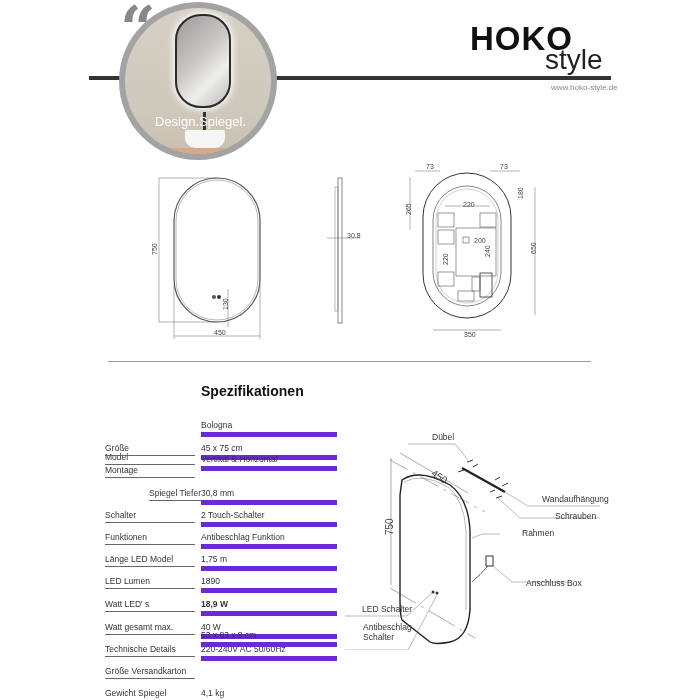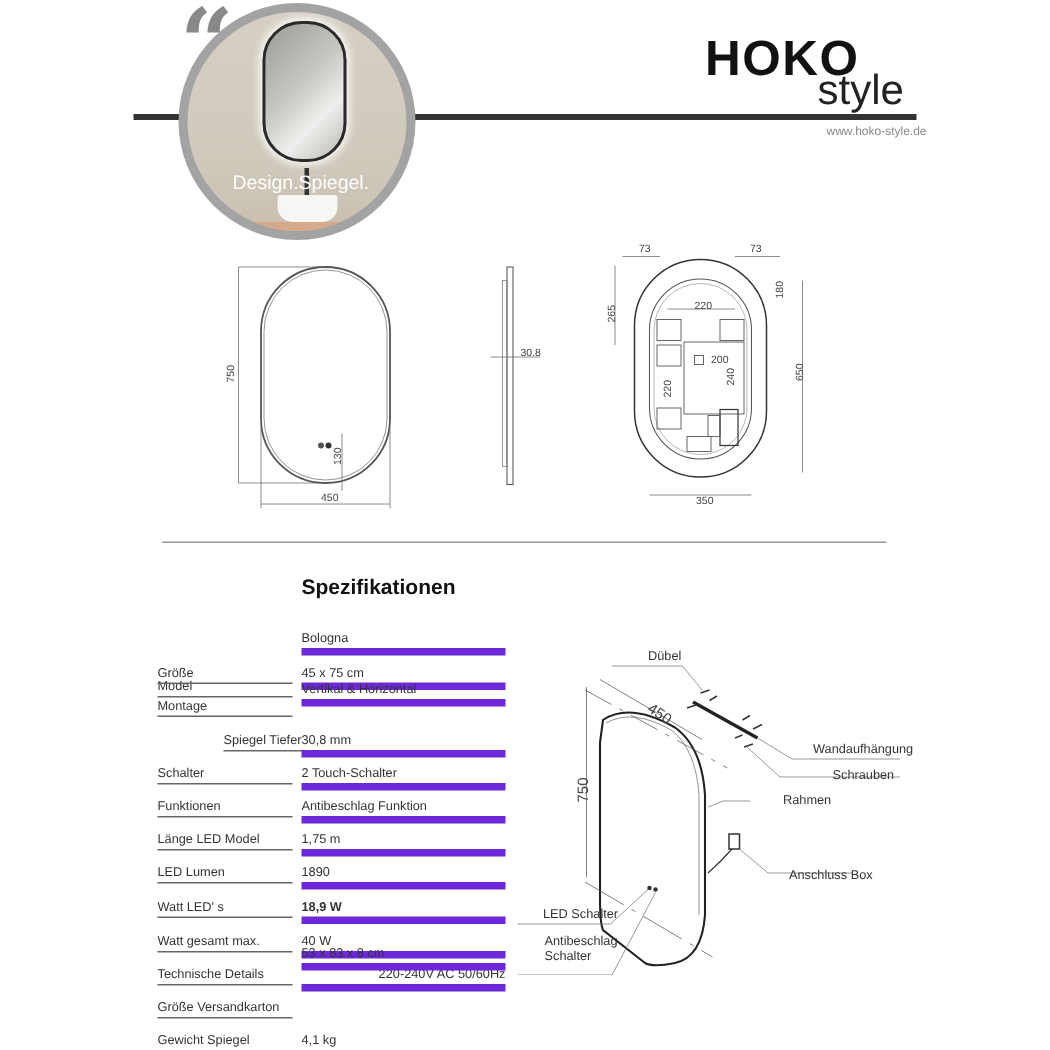--- a/index.html
+++ b/index.html
@@ -118,21 +118,21 @@
   <div class="spec-value" style="top:532px;">Antibeschlag Funktion</div>
   <div class="spec-label" style="top:554px;">Länge LED Model</div>
   <div class="spec-value" style="top:554px;">1,75 m</div>
   <div class="spec-label" style="top:576px;">LED Lumen</div>
   <div class="spec-value" style="top:576px;">1890</div>
   <div class="spec-label" style="top:599px;">Watt LED' s</div>
   <div class="spec-value" style="top:599px;font-weight:bold;">18,9 W</div>
   <div class="spec-label" style="top:622px;">Watt gesamt max.</div>
   <div class="spec-value" style="top:622px;">40 W</div>
   <div class="spec-label" style="top:644px;">Technische Details</div>
-  <div class="spec-value" style="top:644px;text-align:right;">220-240V AC 50/60Hz</div>
+  <div class="spec-value" style="top:644px;">220-240V AC 50/60Hz</div>
   <div class="spec-label" style="top:666px;">Größe Versandkarton</div>
   <div class="spec-value" style="top:630px;">53 x 83 x 8 cm</div>
   <div class="spec-label" style="top:688px;">Gewicht Spiegel</div>
   <div class="spec-value" style="top:688px;">4,1 kg</div>
 </div>
 
 <svg style="left:340px;top:420px;" width="260" height="230" viewBox="0 0 260 230">
   <path d="M 62 60 Q 80 48 110 65 Q 128 78 130 110 L 130 190 Q 128 218 110 222 Q 95 225 90 222 L 62 200 Q 60 195 60 180 L 60 75 Z" fill="none" stroke="#222" stroke-width="1.4"></path>
   <path d="M 64 62 Q 82 52 108 67 Q 124 80 126 110 L 126 190" fill="none" stroke="#888" stroke-width="0.6"></path>
   <line x1="51" y1="38" x2="51" y2="165" stroke="#555" stroke-width="0.5"></line>

